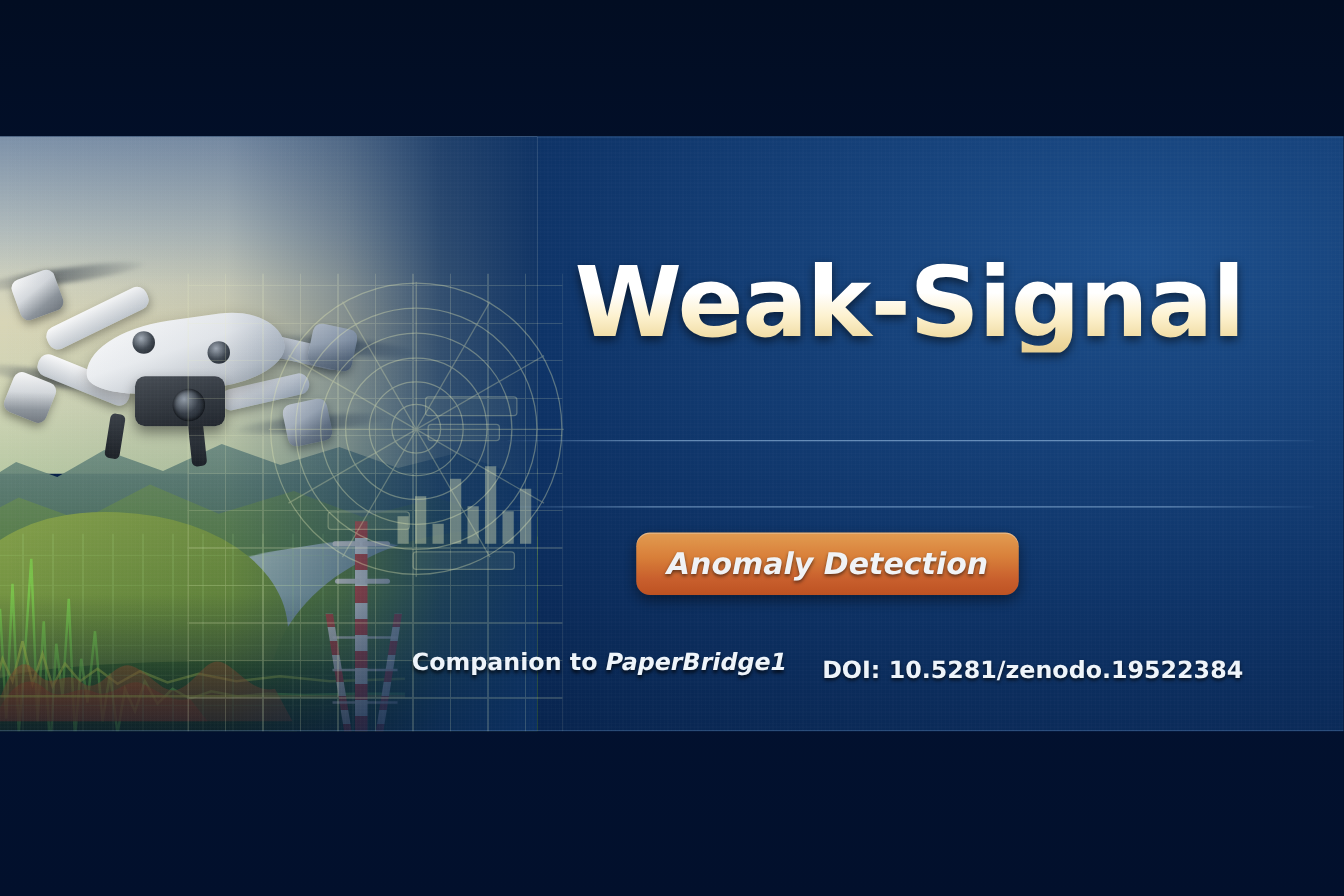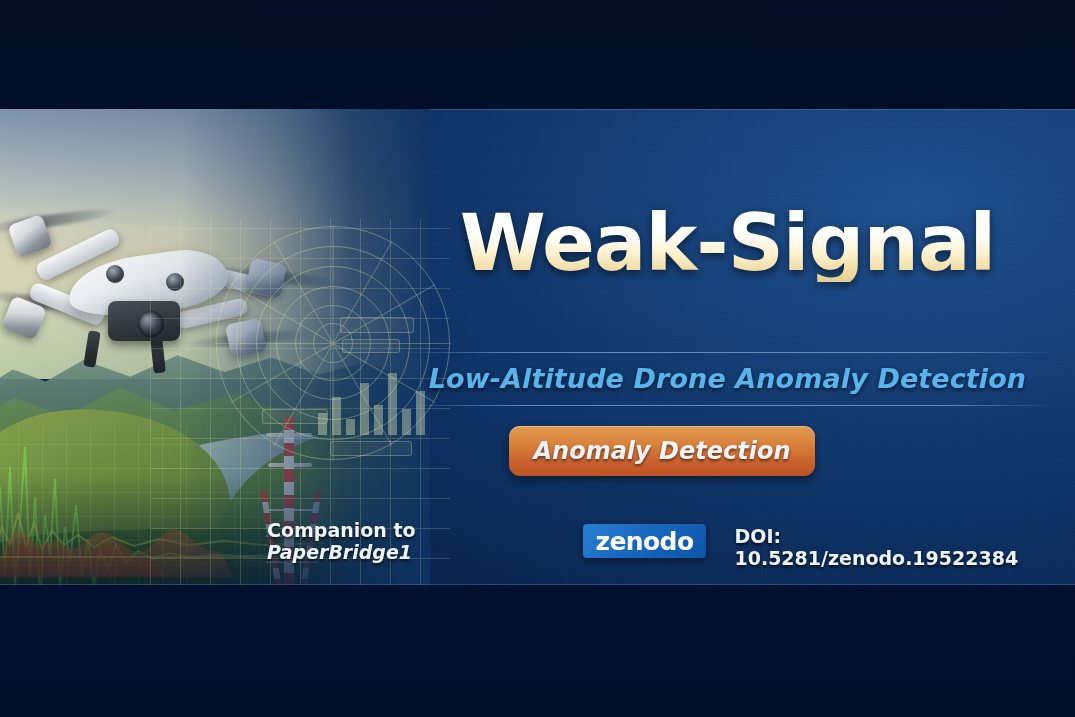--- a/index.html
+++ b/index.html
@@ -399,30 +399,28 @@
 
     <div class="noise"></div>
 
     <div class="content">
 
       <h1 class="title">
         <span class="l1">Weak-Signal</span>
       </h1>
 
       <div class="rule top"></div>
-      <div class="subtitle">Low-Altitude Drone Anomaly Detection</div>
       <div class="rule bot"></div>
 
       <div class="badges">
         <span class="badge orange">Anomaly Detection</span>
       </div>
 
       <div class="footer">
         <span class="companion"><span class="plain">Companion to </span><span class="strong">PaperBridge1</span></span>
-        <span class="zenodo">zenodo</span>
         <span class="doi">DOI: 10.5281/zenodo.19522384</span>
       </div>
 
     </div>
 
     <div class="edge b"></div>
   </div>
 
 </div>
 

